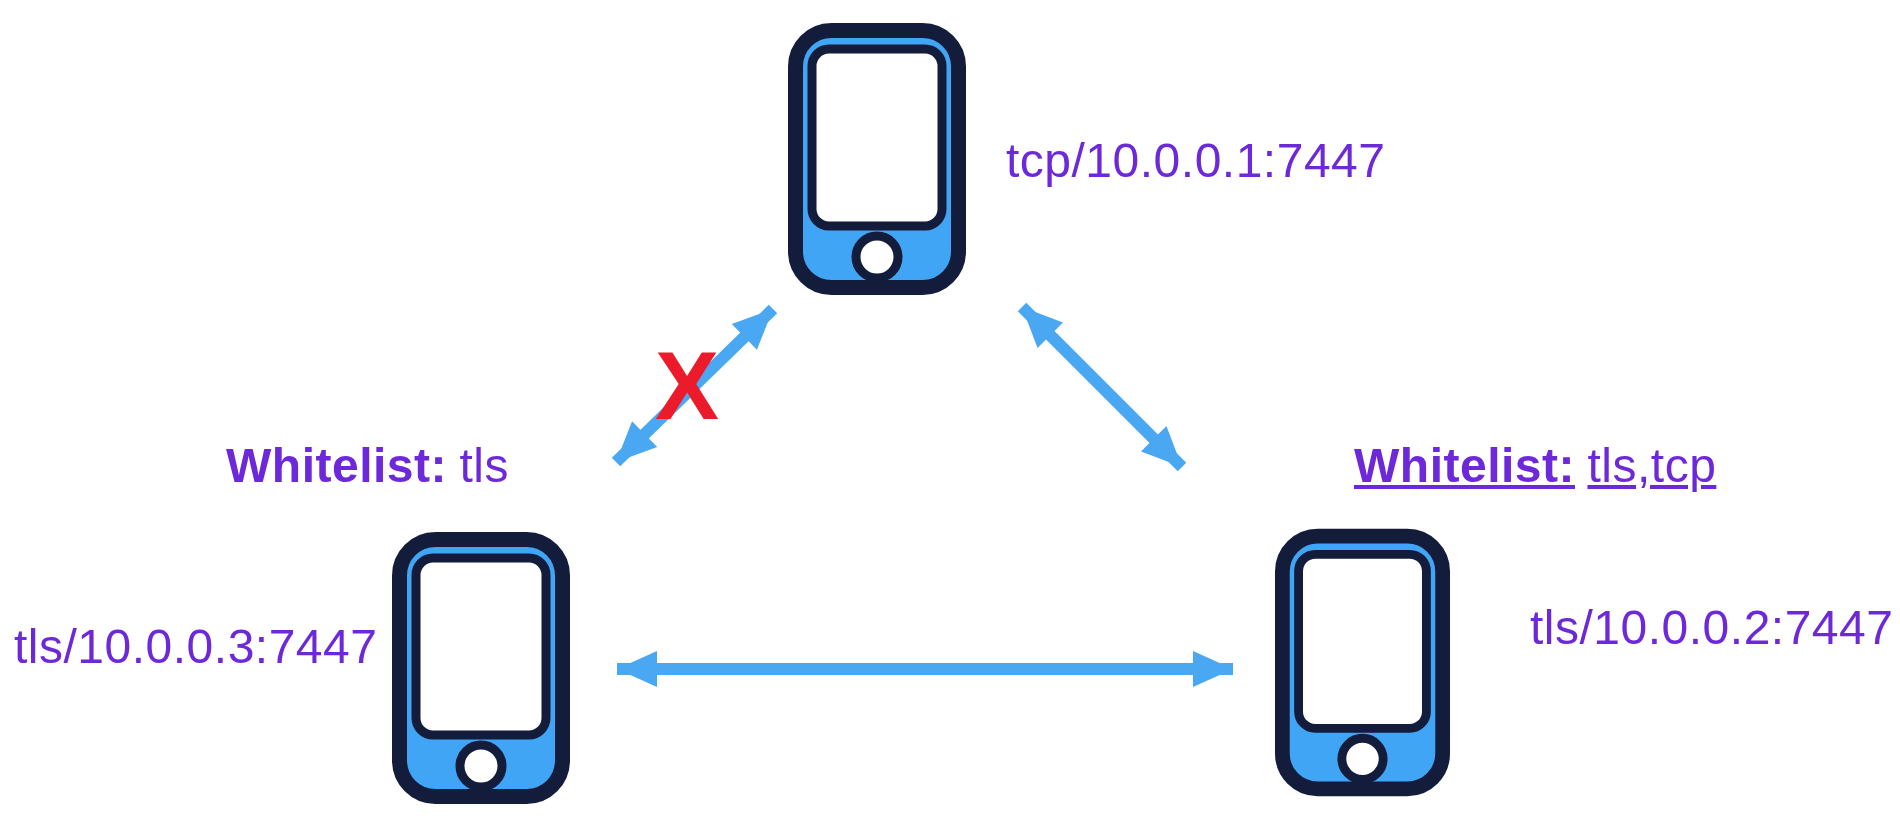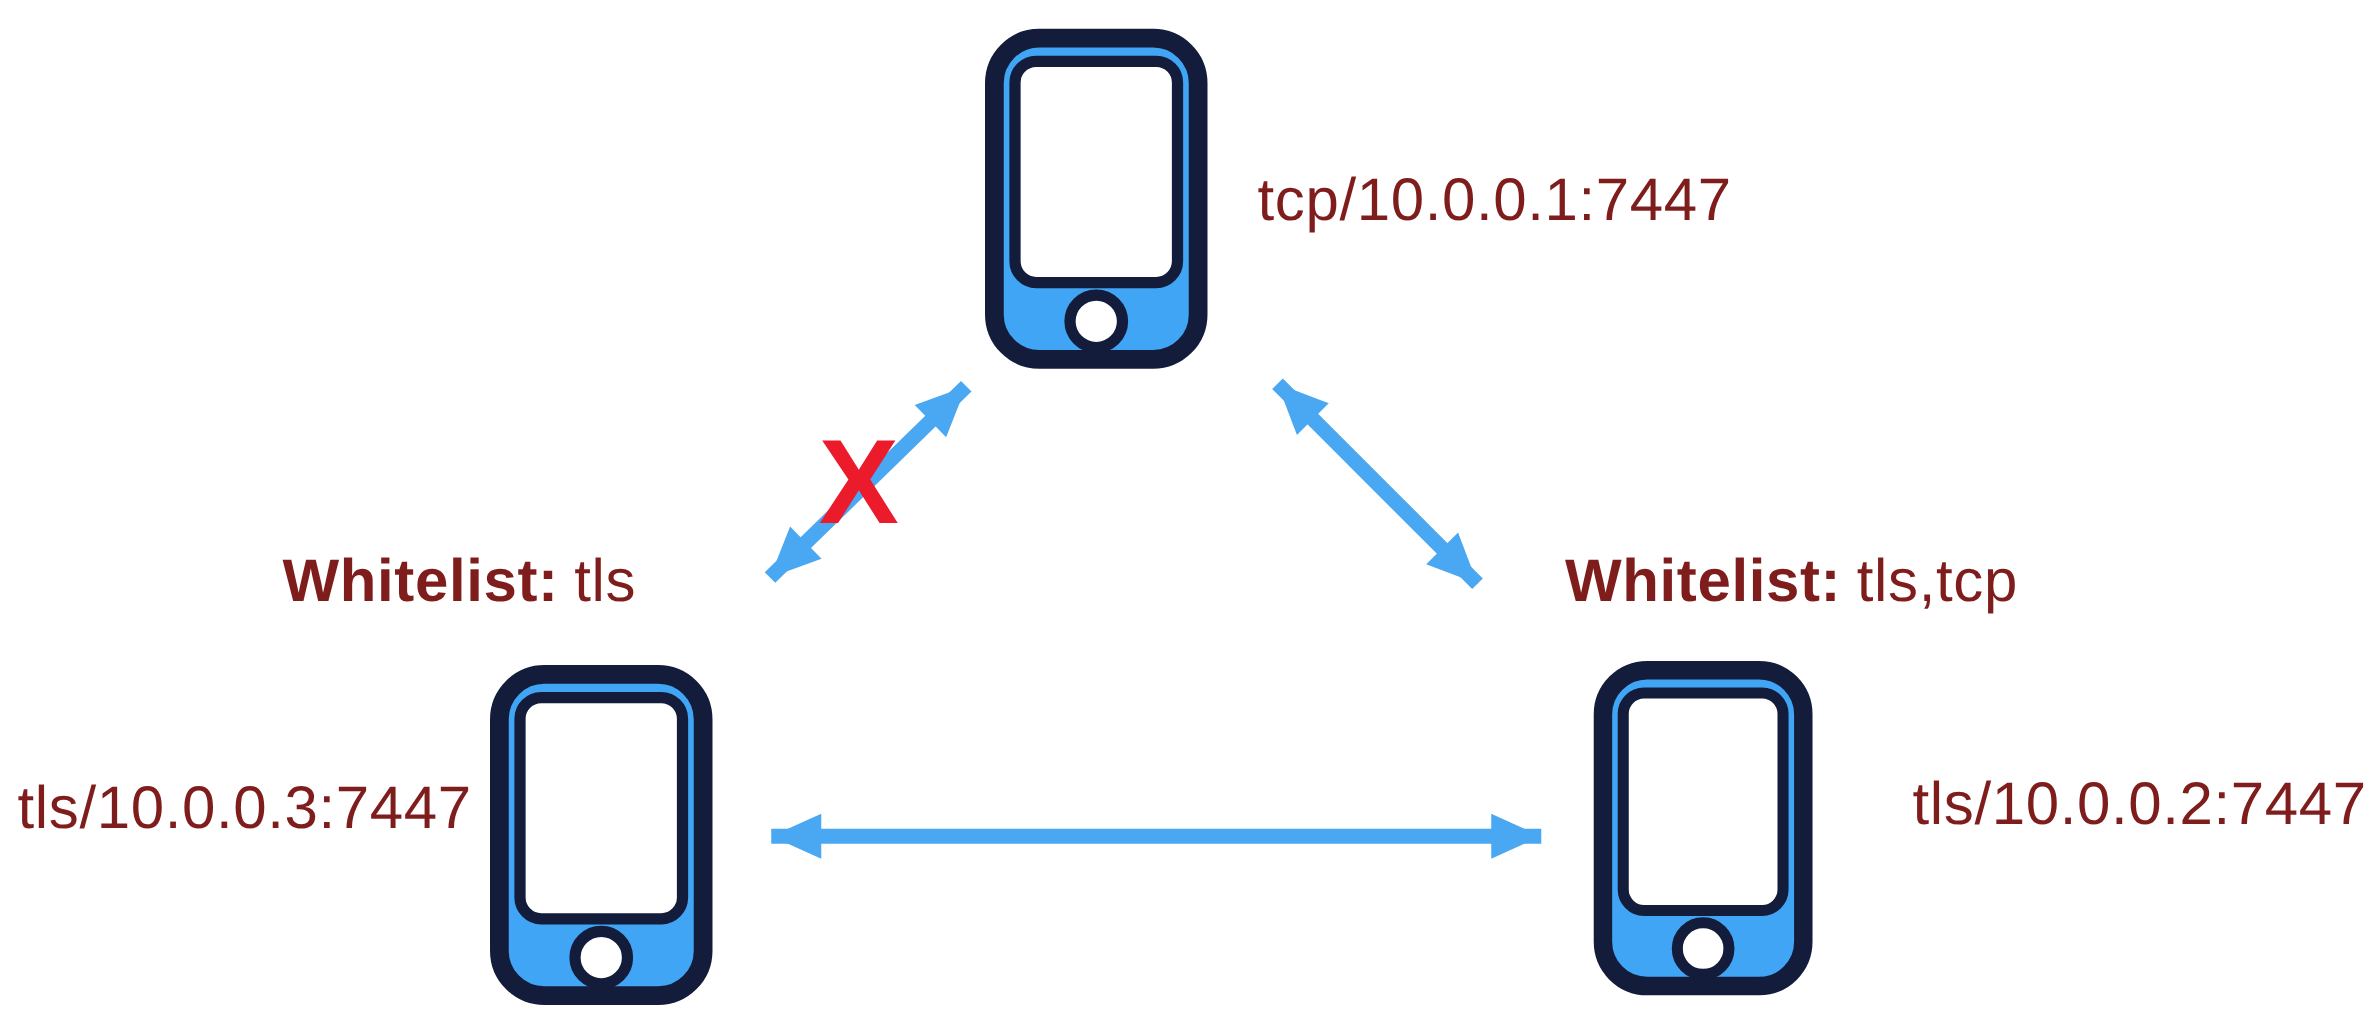--- a/index.html
+++ b/index.html
@@ -36,33 +36,33 @@
     height: 100%;
   }
   .device-top   { left: 787px;  top: 22px;  width: 180px; height: 274px; }
   .device-left  { left: 390px;  top: 531px; width: 182px; height: 274px; }
   .device-right { left: 1274px; top: 525px; width: 177px; height: 275px; }
   .ph-body   { fill: #40a5f4; stroke: #131d3b; stroke-width: 15; }
   .ph-screen { fill: #ffffff; stroke: #131d3b; stroke-width: 9; }
   .ph-home   { fill: #ffffff; stroke: #131d3b; stroke-width: 9; }
   .label {
     position: absolute;
-    color: #7f1d1d;
+    color: #6d28d9;
     font-size: 48px;
     line-height: 1.15;
     white-space: nowrap;
     letter-spacing: 0.5px;
   }
   .label .wl-bold { font-weight: 700; }
   .label .wl-value { margin-left: 0.26em; text-align: center; }
   .label-endpoint-top   { left: 1006px; top: 133px; }
   .label-whitelist-left { left: 226px;  top: 438px; }
   .label-endpoint-left  { left: 14px;   top: 598px; margin-top: 21px; }
-  .label-whitelist-right{ left: 1252px; top: 438px; }
-  .label-endpoint-right { left: 1530px; top: 600px; margin-top: 16px; }
+  .label-whitelist-right{ left: 1354px; top: 438px; text-decoration: underline; }
+  .label-endpoint-right { left: 1530px; top: 600px; }
   .blocked-x {
     position: absolute;
     left: 655px;
     top: 338px;
     color: #ec1b2c;
     font-size: 96px;
     font-weight: 700;
     line-height: 1;
     letter-spacing: 0;
   }

